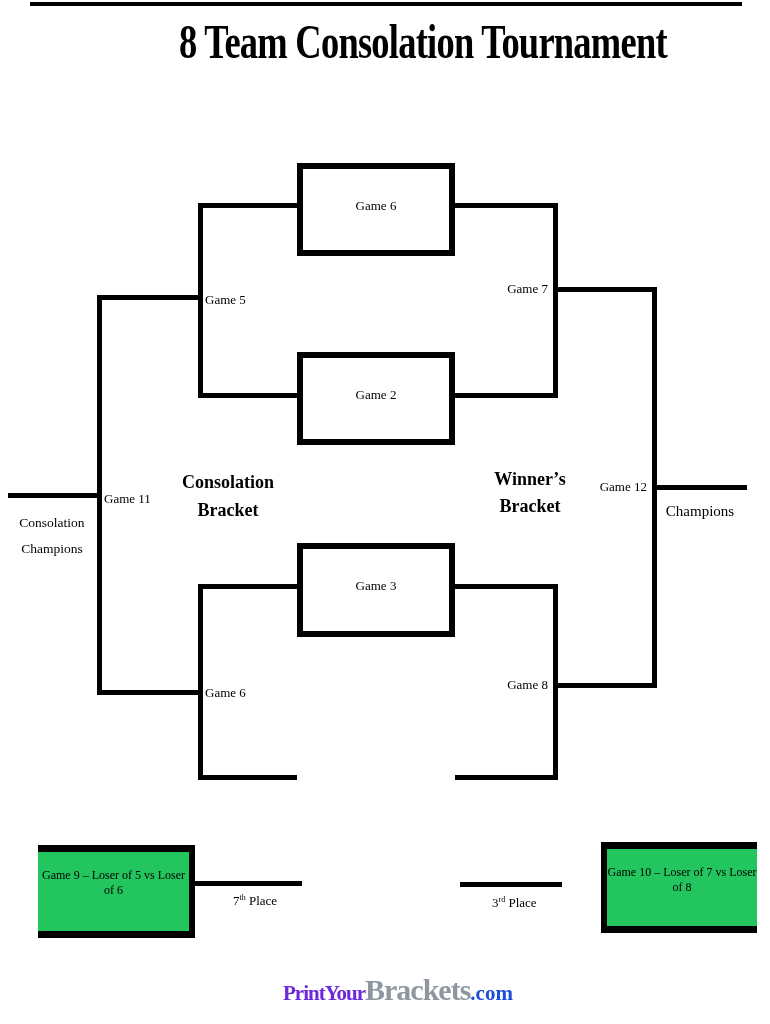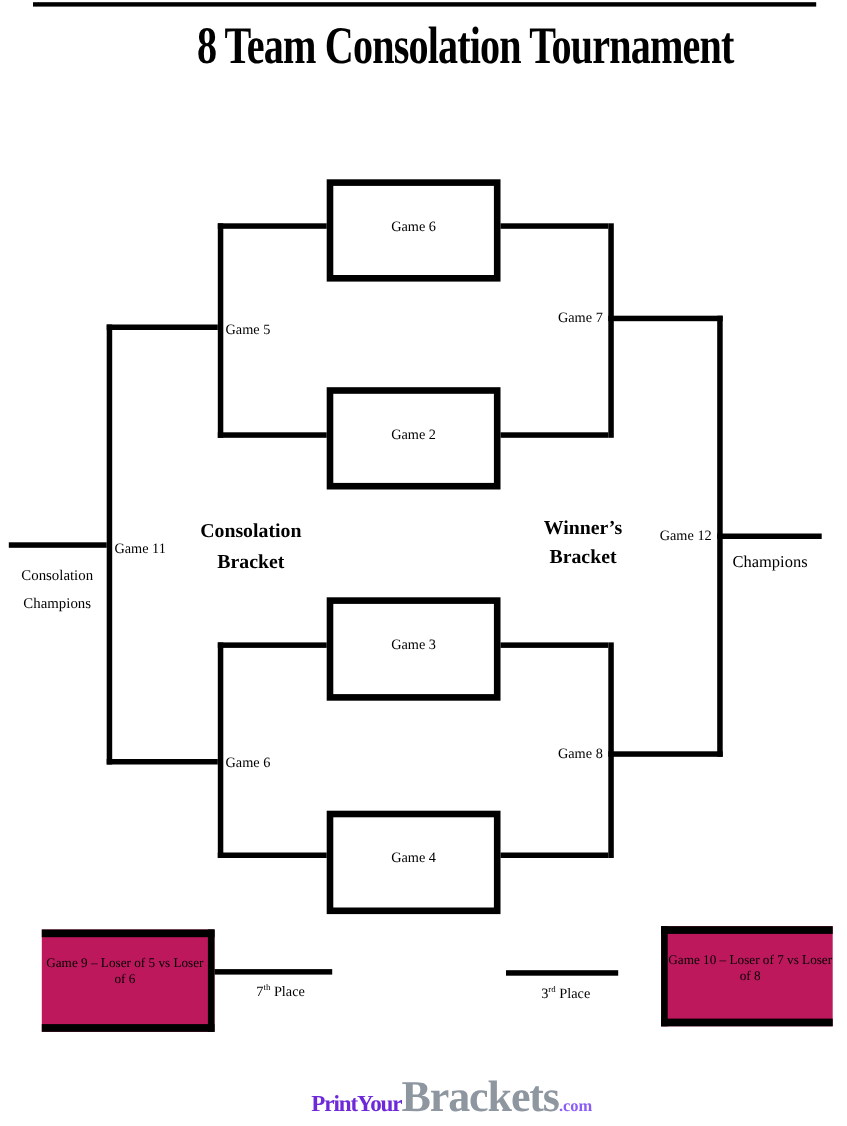--- a/index.html
+++ b/index.html
@@ -17,60 +17,57 @@
     white-space:nowrap;
   }
   .title-inner{display:inline-block;transform:scaleX(0.76);letter-spacing:-1px;}
   .game-box{
     position:absolute;border:6px solid #000;background:#fff;
     display:flex;align-items:center;justify-content:center;
     font-size:13px;box-sizing:border-box;
   }
   .game-box .bl{transform:translateY(-4px);}
   .feed-box{
-    position:absolute;background:#be185d;box-sizing:border-box;
+    position:absolute;background:#22c55e;box-sizing:border-box;
     font-size:12px;text-align:center;
   }
   .feed-box .bl{display:block;margin-top:16px;}
   .lbl{position:absolute;font-size:13px;line-height:14px;white-space:nowrap;}
   .lbl-right{text-align:right;}
   .section-lbl{
     position:absolute;text-align:center;font-weight:bold;font-size:18px;
     line-height:28px;
   }
   .champ-lbl{position:absolute;text-align:center;font-size:13.5px;line-height:26px;}
   .place-lbl{position:absolute;font-size:13px;white-space:nowrap;}
   .place-lbl sup{font-size:8px;}
   .logo{position:absolute;left:283px;top:973px;white-space:nowrap;font-weight:bold;}
   .logo-dark{font-size:21px;color:#6d28d9;letter-spacing:-1px;}
-  .logo-light{font-size:40px;color:#8e96a0;letter-spacing:-1px;}
-  .logo-com{font-size:15px;color:#8b5cf6;margin-top:16px;}
+  .logo-light{font-size:30px;color:#8e96a0;letter-spacing:-1px;}
+  .logo-com{font-size:21px;color:#1d4ed8;margin-top:16px;}
 </style>
 </head>
 <body>
 
 <div id="canvas">
 
   <div class="rule" style="left:30px;top:2px;width:712px;height:4px;"></div>
 
   <div class="title">
     <span class="title-inner">8 Team Consolation Tournament</span>
   </div>
 
   <div class="game-box" style="left:297px;top:163px;width:158px;height:93px;">
     <span class="bl">Game 6</span>
   </div>
   <div class="game-box" style="left:297px;top:352px;width:158px;height:93px;">
     <span class="bl">Game 2</span>
   </div>
   <div class="game-box" style="left:297px;top:543px;width:158px;height:94px;">
     <span class="bl">Game 3</span>
-  </div>
-  <div class="game-box" style="left:297px;top:737px;width:158px;height:94px;">
-    <span class="bl">Game 4</span>
   </div>
 
   <div class="hline" style="left:198px;top:203px;width:99px;"></div>
   <div class="hline" style="left:198px;top:393px;width:99px;"></div>
   <div class="vline" style="left:198px;top:203px;height:195px;"></div>
   <div class="hline" style="left:97px;top:295px;width:101px;"></div>
   <div class="lbl" style="left:205px;top:293px;">Game 5</div>
 
   <div class="hline" style="left:198px;top:584px;width:99px;"></div>
   <div class="hline" style="left:198px;top:775px;width:99px;"></div>

